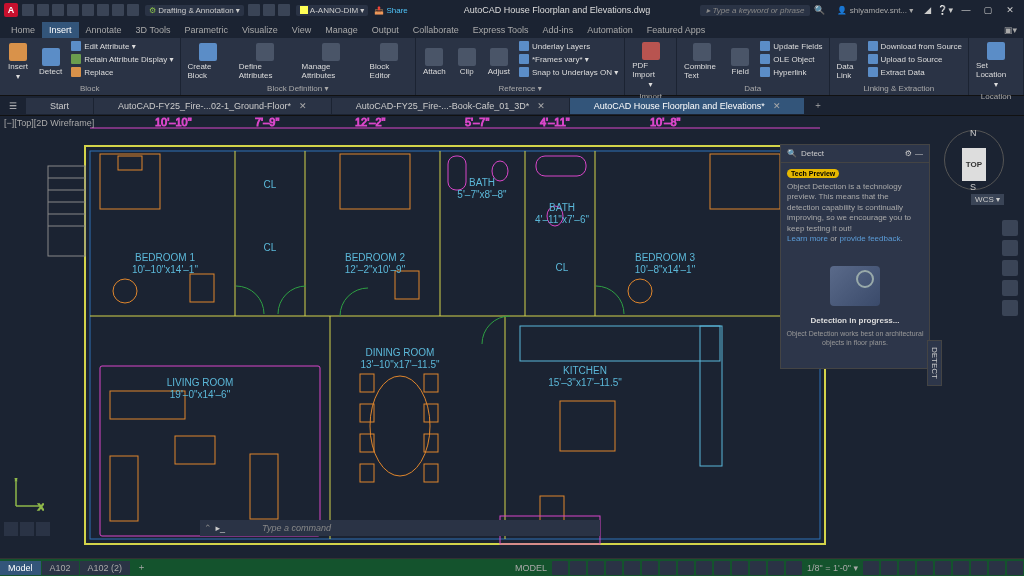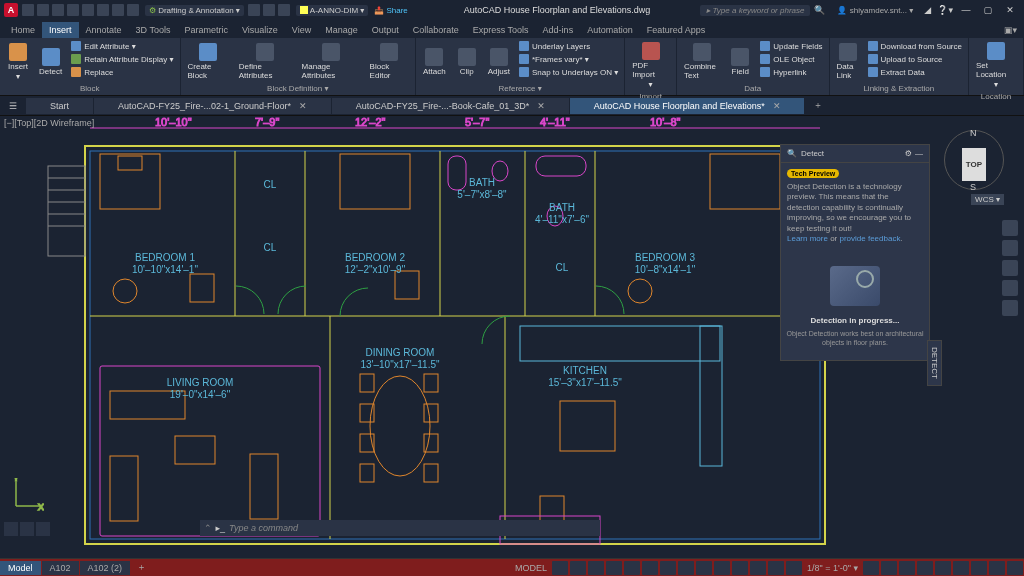--- a/index.html
+++ b/index.html
@@ -54,21 +54,21 @@
 .drawing-svg { width:100%; height:100%; }
 
 
 .detect-panel { position:absolute; right:94px; top:144px; width:150px; background:#2d364a; border:1px solid #444; color:#ccc; font-size:8px; }
 .detect-header { display:flex; align-items:center; padding:4px 6px; border-bottom:1px solid #444; }
 .detect-header .gear{margin-left:auto; margin-right:3px;}
 .detect-body { padding:6px; }
 .tech-badge { background:#e6b800; color:#000; font-weight:bold; padding:1px 4px; border-radius:7px; display:inline-block; font-size:7px;}
 .detect-desc { margin-top:4px; line-height:1.3; color:#aaa; }
 .detect-desc a{color:#5b9dd9; text-decoration:none;}
-.detect-progress { text-align:center; padding:10px 4px 12px; }
+.detect-progress { text-align:center; padding:10px 4px 20px; }
 .detect-progress .big-ico { width:50px; height:40px; margin:6px auto 10px; background:linear-gradient(135deg,#5a6a8a,#3a4a6a); border-radius:4px; position:relative;}
 .detect-progress .big-ico:after{content:""; position:absolute; top:4px; right:6px; width:14px; height:14px; border:2px solid #9aa; border-radius:50%;}
 .detect-progress .status{font-weight:bold; color:#ddd; margin-bottom:4px;}
 .detect-progress .hint{color:#999; font-size:7px; line-height:1.3;}
 .detect-side-tab { position:absolute; right:82px; top:340px; writing-mode:vertical-rl; background:#2d364a; padding:6px 2px; font-size:8px; color:#ccc; border:1px solid #444;}
 
 
 .viewcube { position:absolute; right:20px; top:130px; width:60px; height:60px; }
 .viewcube .compass { position:absolute; inset:0; border:1px solid #555; border-radius:50%; }
 .viewcube .cube { position:absolute; top:18px; left:18px; width:24px; height:33px; background:#ddd; color:#333; font-size:8px; display:flex; align-items:center; justify-content:center; font-weight:bold;}
@@ -81,21 +81,21 @@
 
 .ucs { position:absolute; left:10px; bottom:46px; }
 
 
 .cmdline { position:absolute; left:200px; bottom:22px; width:400px; height:16px; background:#2a3345; display:flex; align-items:center; padding:0 4px; font-size:9px; color:#888;}
 .cmdline .caret{margin-right:4px; color:#ccc;}
 .view-ctrls { position:absolute; left:4px; bottom:22px; display:flex; gap:2px;}
 .view-ctrls .vc{width:14px;height:14px;background:#2a3345;}
 
 
-.statusbar { position:absolute; left:0; right:0; bottom:0; height:18px; background:#7f1d1d; display:flex; align-items:center; font-size:9px; color:#aaa; border-top:1px solid #333;}
+.statusbar { position:absolute; left:0; right:0; bottom:0; height:18px; background:#14532d; display:flex; align-items:center; font-size:9px; color:#aaa; border-top:1px solid #333;}
 .statusbar .layout-tab{padding:2px 8px; background:#2a3345; margin-right:1px;}
 .statusbar .layout-tab.active{background:#33557a;color:#fff;}
 .statusbar .plus{padding:2px 6px;}
 .statusbar .spacer{flex:1;}
 .statusbar .sbtn{width:16px; height:14px; background:#2a3345; margin:0 1px; border-radius:1px;}
 .statusbar .stext{padding:0 4px;}
 </style>
 </head>
 <body>
 
@@ -457,21 +457,21 @@
   <div class="view-ctrls">
     <div class="vc"></div>
     <div class="vc"></div>
     <div class="vc"></div>
   </div>
 
   
   <div class="cmdline">
     <span style="margin-right:4px;color:#888;">⌃</span>
     <span class="caret">▸_</span>
-    <span style="font-style:italic;">Type a command</span>
+    <span style="font-style:italic;margin-left:33px;">Type a command</span>
   </div>
 </div>
 
 <div class="detect-panel">
   <div class="detect-header">
     <span style="margin-right:4px;">🔍</span>
     <span>Detect</span>
     <span class="gear">⚙</span>
     <span>—</span>
   </div>

